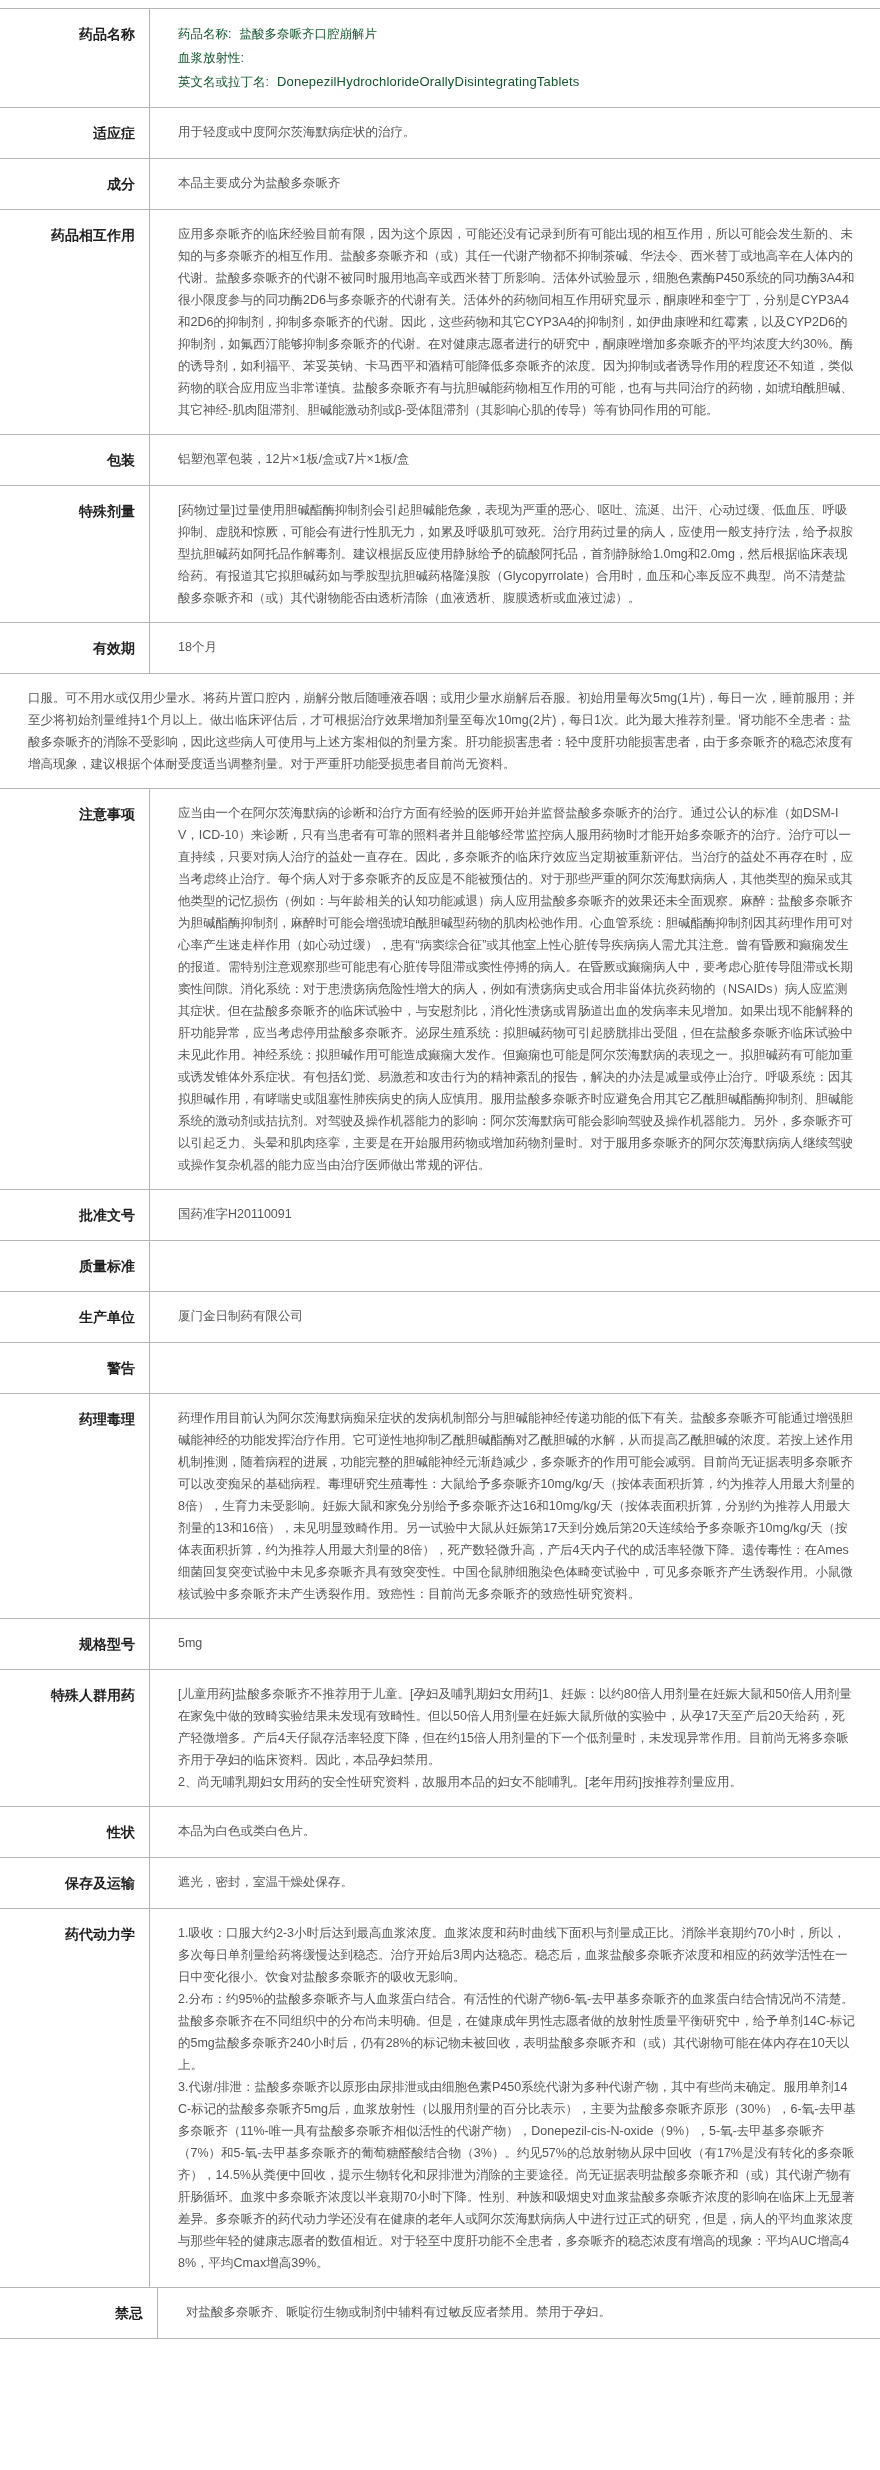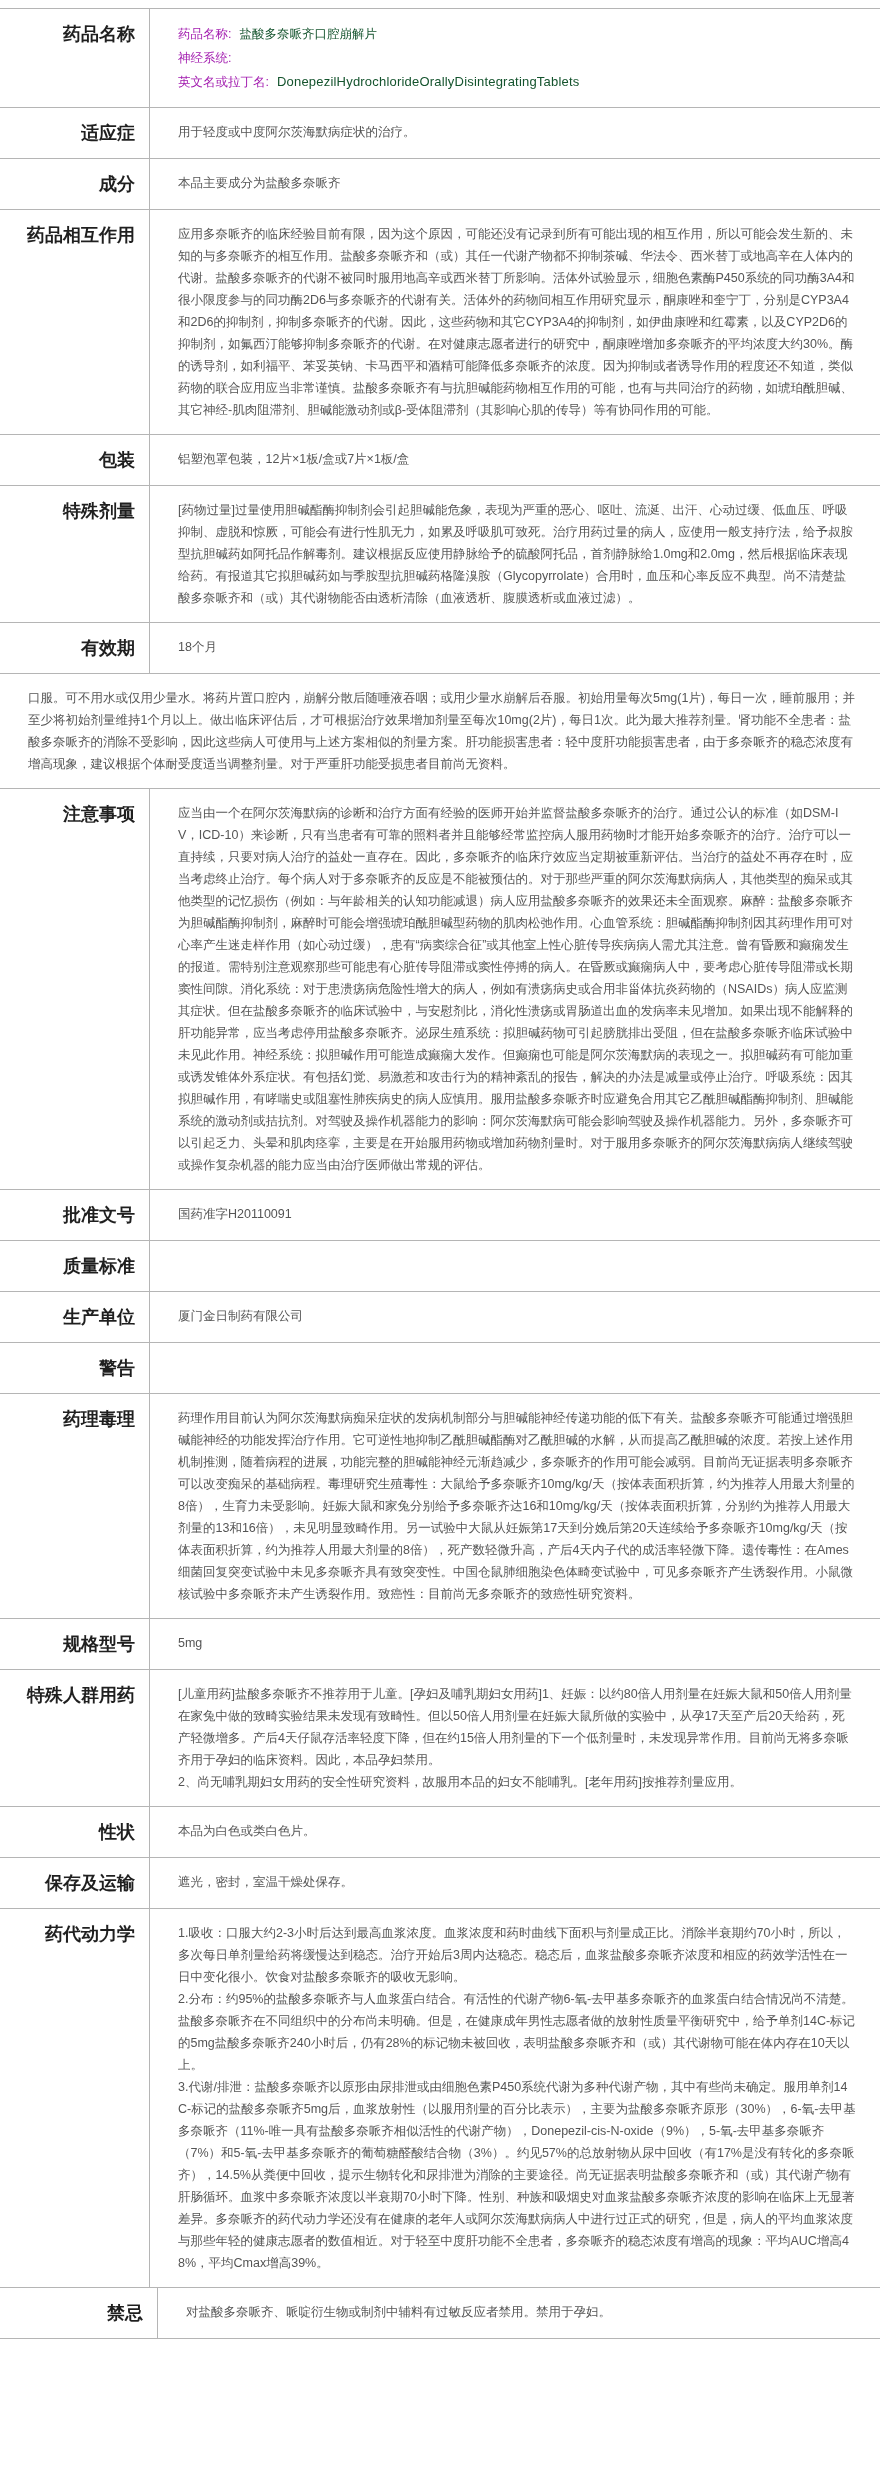--- a/index.html
+++ b/index.html
@@ -26,21 +26,21 @@
     border-bottom:1px solid #b5b5b5;
     align-items:stretch;
   }
   .row:last-child{border-bottom:none;margin-left:8px;}
   .label{
     width:150px;
     flex:0 0 150px;
     box-sizing:border-box;
     text-align:right;
     padding:14px 14px 14px 0;
-    font-size:18px;
+    font-size:14px;
     font-weight:bold;
     color:#1f1f1f;
     border-right:1px solid #b5b5b5;
     line-height:22px;
   }
   .content{
     flex:1 1 auto;
     box-sizing:border-box;
     padding:13px 24px 13px 28px;
     font-size:12.5px;
@@ -49,42 +49,42 @@
     white-space:pre-line;
     word-break:break-all;
     min-height:24px;
   }
   .name-line{
     display:block;
     line-height:24px;
     min-height:24px;
   }
   .sub-label{
-    color:#a21caf;
+    color:#14532d;
     margin-right:8px;
   }
   .sub-value{
     color:#14532d;
   }
   .sub-value.en{
     font-size:13px;
     letter-spacing:0.2px;
   }
 </style>
 </head>
 <body>
 
 <div class="doc">
   <div class="drug-table">
 
     <div class="row">
       <div class="label">药品名称</div>
       <div class="content" style="white-space:normal;">
         <span class="name-line"><span class="sub-label">药品名称:</span><span class="sub-value">盐酸多奈哌齐口腔崩解片</span></span>
-        <span class="name-line"><span class="sub-label">神经系统:</span><span class="sub-value"></span></span>
+        <span class="name-line"><span class="sub-label">血浆放射性:</span><span class="sub-value"></span></span>
         <span class="name-line"><span class="sub-label">英文名或拉丁名:</span><span class="sub-value en">DonepezilHydrochlorideOrallyDisintegratingTablets</span></span>
       </div>
     </div>
 
     <div class="row">
       <div class="label">适应症</div>
       <div class="content">用于轻度或中度阿尔茨海默病症状的治疗。</div>
     </div>
 
     <div class="row">

